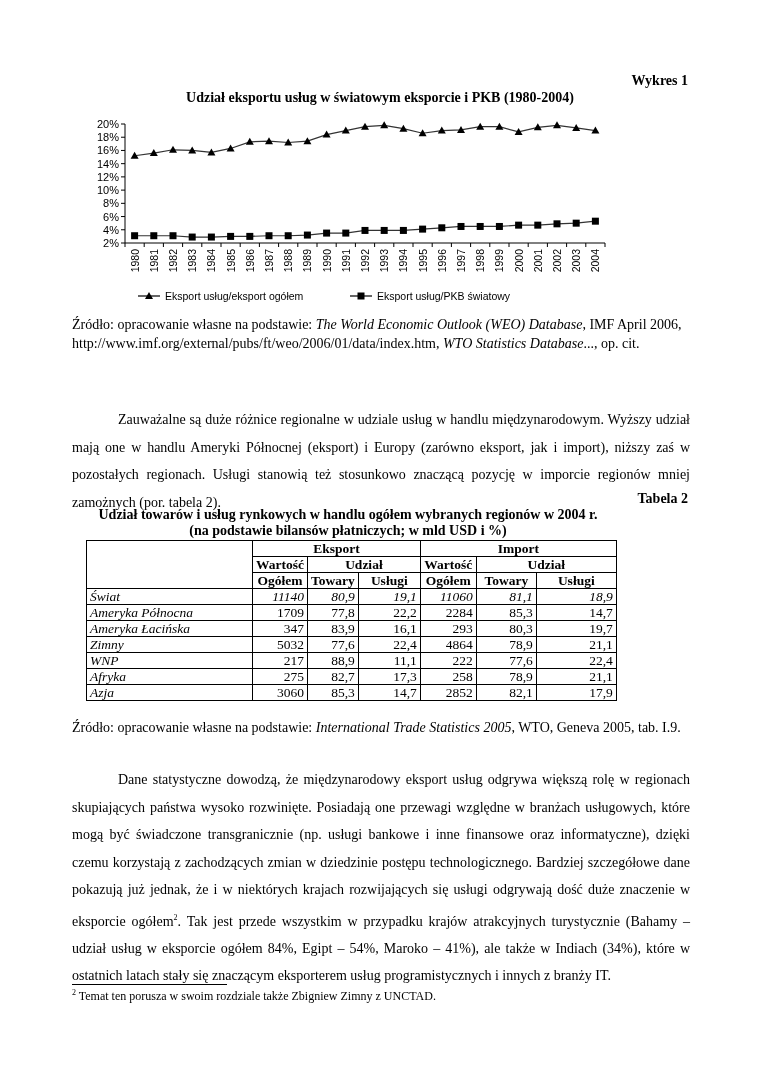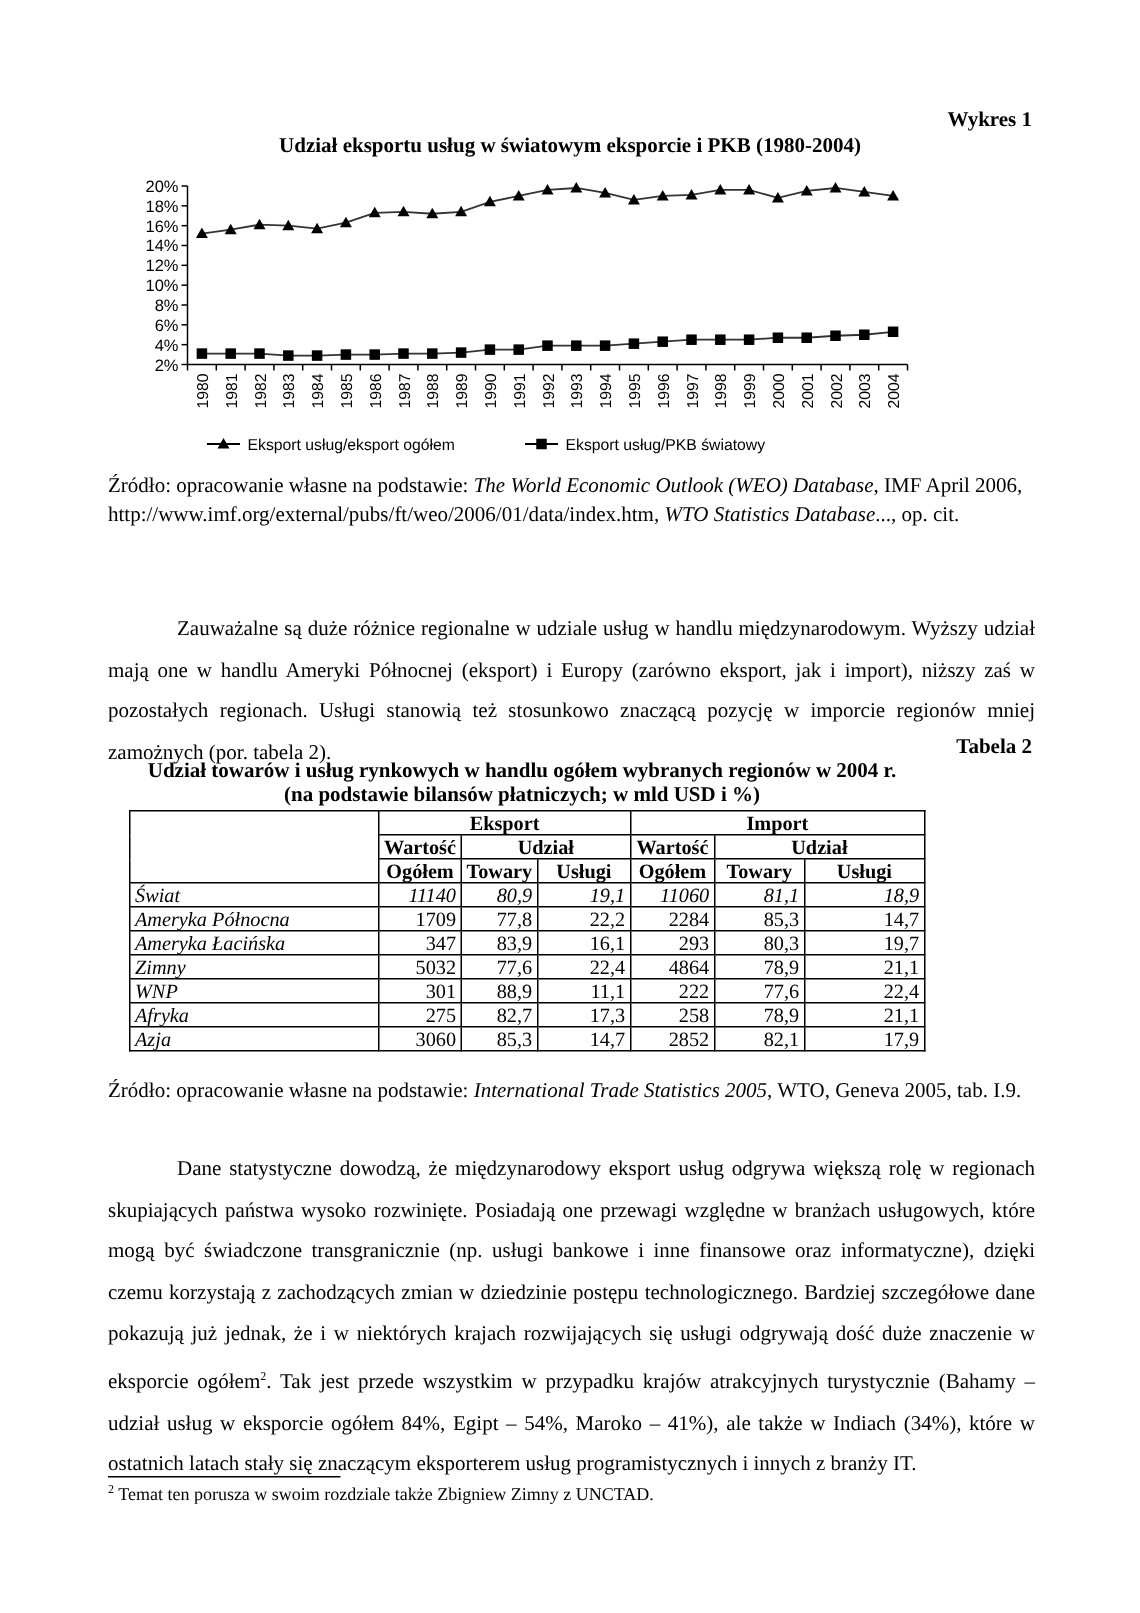--- a/index.html
+++ b/index.html
@@ -241,21 +241,21 @@
         <td class="c0">Zimny</td>
         <td class="num">5032</td>
         <td class="num">77,6</td>
         <td class="num">22,4</td>
         <td class="num">4864</td>
         <td class="num">78,9</td>
         <td class="num">21,1</td>
       </tr>
       <tr>
         <td class="c0">WNP</td>
-        <td class="num">301</td>
+        <td class="num">217</td>
         <td class="num">88,9</td>
         <td class="num">11,1</td>
         <td class="num">222</td>
         <td class="num">77,6</td>
         <td class="num">22,4</td>
       </tr>
       <tr>
         <td class="c0">Afryka</td>
         <td class="num">275</td>
         <td class="num">82,7</td>

